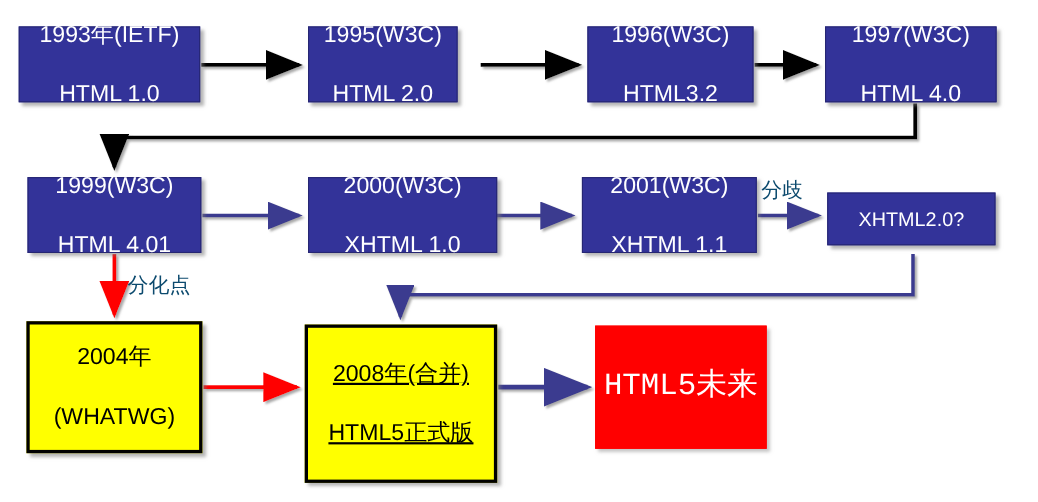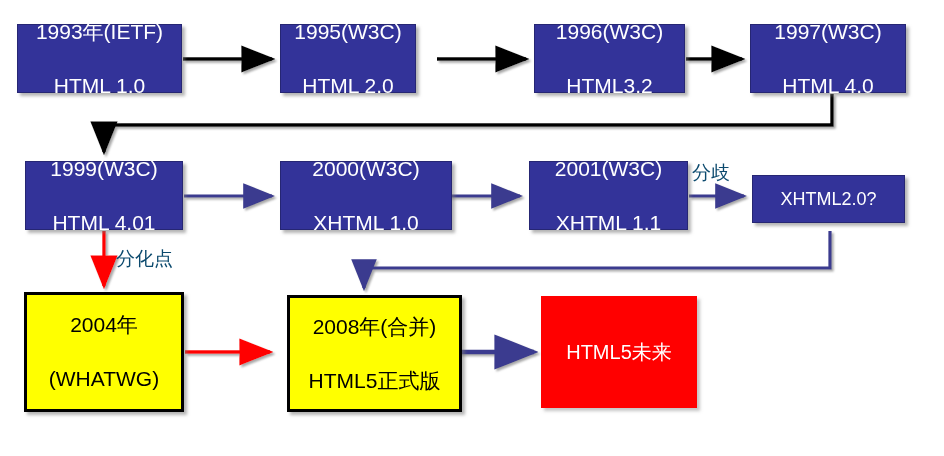--- a/index.html
+++ b/index.html
@@ -43,22 +43,23 @@
     background: #ffff00;
     border: 3px solid #000000;
     color: #000000;
     font-size: 21px;
     box-shadow: 3px 3px 3px rgba(120,120,120,0.55);
   }
   .node-red {
     background: #ff0000;
     border: 1px solid #ff0000;
     color: #ffffff;
-    font-size: 20px;
+    font-size: 28px;
     box-shadow: 3px 3px 3px rgba(150,150,150,0.55);
+    font-family: Liberation Mono, monospace;
   }
   .node .line {
     display: block;
   }
   .edge-label {
     position: absolute;
     font-size: 19px;
     color: #0c4a6e;
     white-space: nowrap;
     font-family: "DejaVu Serif", "Liberation Serif", serif;
@@ -151,21 +152,21 @@
 
   <div class="node node-blue" style="left:752px; top:175px; width:153px; height:48px; font-size:18px;">
     <span class="line">XHTML2.0?</span>
   </div>
 
   <div class="node node-yellow" style="left:24px; top:292px; width:160px; height:120px;">
     <span class="line">2004年</span>
     <span class="line">(WHATWG)</span>
   </div>
 
-  <div class="node node-yellow" style="left:287px; top:295px; width:175px; height:117px;">
+  <div class="node node-yellow" style="left:277px; top:295px; width:175px; height:144px;text-decoration:underline;">
     <span class="line">2008年(合并)</span>
     <span class="line">HTML5正式版</span>
   </div>
 
   <div class="node node-red" style="left:541px; top:296px; width:156px; height:112px;">
     <span class="line">HTML5未来</span>
   </div>
 
   <div class="edge-label" style="left:692px; top:160px;">分歧</div>
   <div class="edge-label" style="left:116px; top:246px;">分化点</div>

